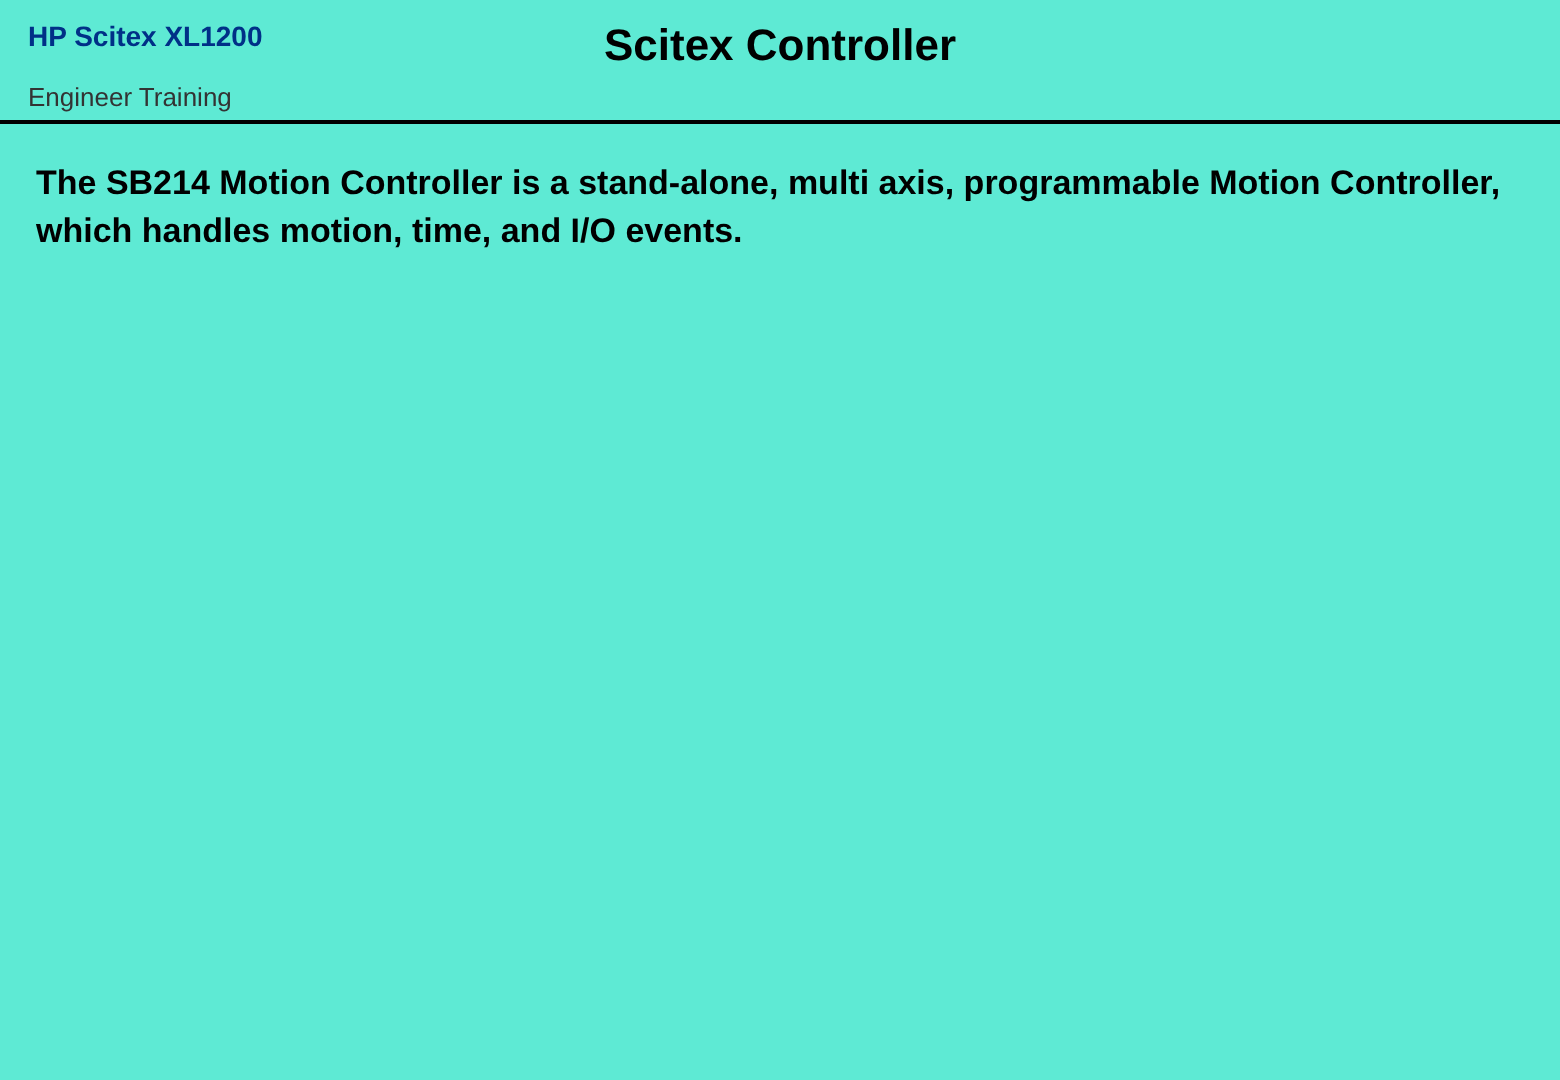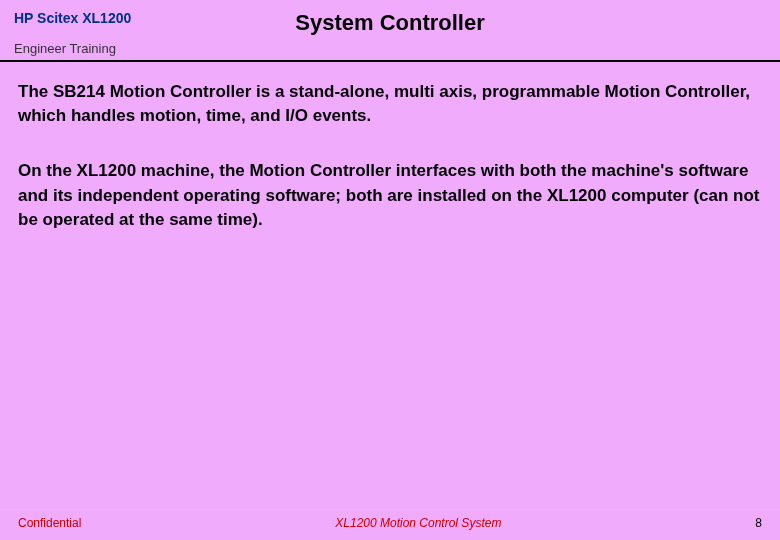--- a/index.html
+++ b/index.html
@@ -13,21 +13,21 @@
       height: 540px;
       background: #ffffff;
       font-family: Arial, Helvetica, sans-serif;
       overflow: hidden;
       position: relative;
     }
 
     .slide-container {
       width: 780px;
       height: 540px;
-      background: #f0abfc;
+      background: #5eead4;
       position: relative;
       display: flex;
       flex-direction: column;
     }
 
     
     .header {
       display: flex;
       align-items: flex-start;
       justify-content: space-between;
@@ -83,21 +83,21 @@
       background: #000000;
       margin-top: 4px;
     }
 
     
     .content {
       flex: 1;
       padding: 18px 18px 10px 18px;
       display: flex;
       flex-direction: column;
-      gap: 12px;
+      gap: 0;
     }
 
     .paragraph {
       font-size: 17px;
       font-weight: bold;
       color: #000000;
       line-height: 1.45;
       margin-bottom: 18px;
     }
 
@@ -140,35 +140,29 @@
   <div class="header">
 
     <div class="header-left">
       <div class="logo-area">
         <span class="hp-scitex-logo">HP Scitex XL1200</span>
       </div>
       <div class="engineer-training">Engineer  Training</div>
     </div>
 
     <div class="page-title-area">
-      <div class="page-title">System Controller</div>
+      <div class="page-title">Scitex Controller</div>
     </div>
 
 
   </div>
 
   <div class="divider"></div>
 
   <div class="content">
 
     <p class="paragraph">The SB214  Motion Controller is a stand-alone, multi axis, programmable Motion Controller, which handles motion, time, and I/O events.</p>
 
-    <p class="paragraph">On the XL1200 machine, the Motion Controller interfaces with both the machine's software and its independent operating software; both are installed on the XL1200 computer (can not be operated at the same time).</p>
 
   </div>
 
-  <div class="footer">
-    <span class="footer-confidential">Confidential</span>
-    <span class="footer-center">XL1200 Motion Control System</span>
-    <span class="footer-page">8</span>
-  </div>
 
 </div>
 
 </body></html>

